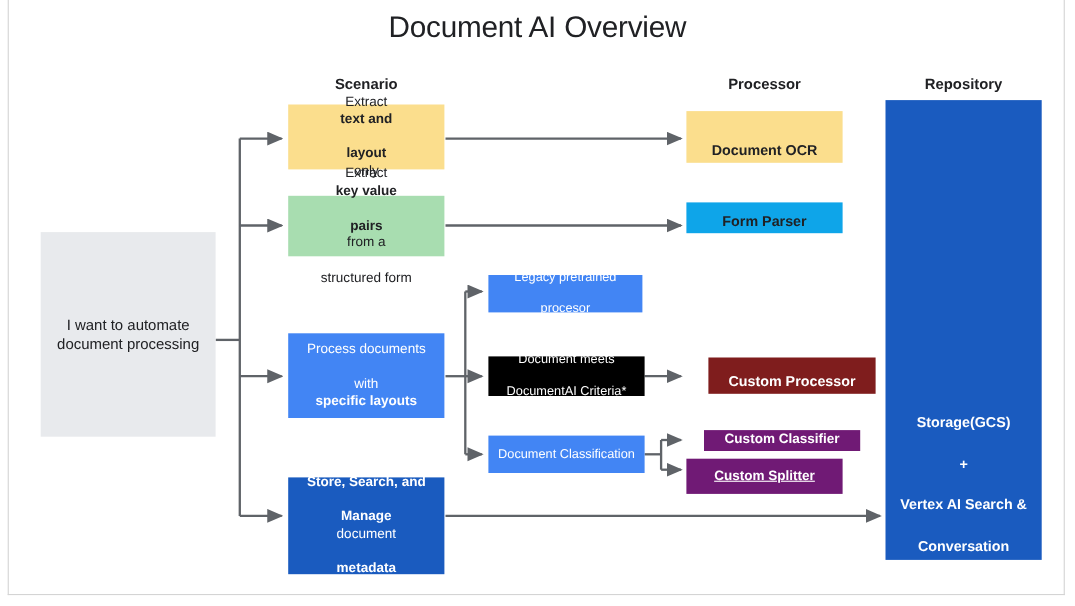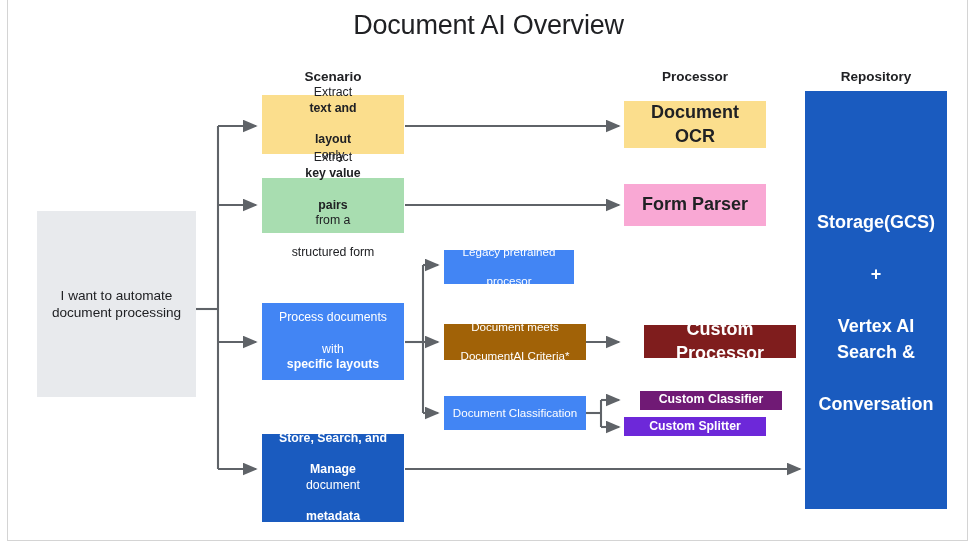--- a/index.html
+++ b/index.html
@@ -53,21 +53,21 @@
     justify-content: center;
     text-align: center;
     line-height: 1.28;
     padding: 2px 6px;
   }
   .node span { display: block; }
   .n-dark-text { color: #202124; }
   .n-light-text { color: #ffffff; }
   .f-12 { font-size: 12.3px; }
   .f-115 { font-size: 11.6px; }
-  .f-13 { font-size: 18px; }
+  .f-13 { font-size: 13px; align-items: flex-end; }
   .f-14 { font-size: 13.6px; }
   .bold { font-weight: bold; }
   .reg { font-weight: 400; }
   svg.edges {
     position: absolute;
     left: 0;
     top: 0;
     width: 977px;
     height: 551px;
     pointer-events: none;
@@ -135,49 +135,49 @@
   </div>
 
   <div class="node f-12 n-light-text" style="left:262px;top:303px;width:142px;height:77px;background:#4285F4;">
     <span><span class="reg">Process documents</span><br><span class="reg">with </span><span class="bold">specific layouts</span></span>
   </div>
 
   <div class="node f-12 n-light-text" style="left:262px;top:434px;width:142px;height:88px;background:#1A5BBF;">
     <span><span class="bold">Store, Search, and</span><br><span class="bold">Manage</span><span class="reg"> document</span><br><span class="bold">metadata</span></span>
   </div>
 
-  <div class="node f-115 n-light-text reg" style="left:444px;top:250px;width:130px;height:34px;background:#4285F4;">
+  <div class="node f-115 n-light-text reg" style="left:444px;top:250px;width:140px;height:34px;background:#4285F4;">
     <span><span>Legacy pretrained</span><br><span>procesor</span></span>
   </div>
 
-  <div class="node f-115 n-light-text reg" style="left:444px;top:324px;width:142px;height:36px;background:#a16207;">
+  <div class="node f-115 n-light-text reg" style="left:444px;top:324px;width:142px;height:36px;background:#000000;">
     <span><span>Document meets</span><br><span>DocumentAI Criteria*</span></span>
   </div>
 
   <div class="node f-115 n-light-text reg" style="left:444px;top:396px;width:142px;height:34px;background:#4285F4;">
     <span>Document Classification</span>
   </div>
 
   <div class="node f-13 bold n-dark-text" style="left:624px;top:101px;width:142px;height:47px;background:#FBDE8D;">
     <span>Document OCR</span>
   </div>
 
-  <div class="node f-13 bold n-dark-text" style="left:624px;top:184px;width:142px;height:42px;background:#f9a8d4;">
+  <div class="node f-13 bold n-dark-text" style="left:624px;top:184px;width:142px;height:28px;background:#0ea5e9;">
     <span>Form Parser</span>
   </div>
 
   <div class="node f-13 bold n-light-text" style="left:624px;top:325px;width:152px;height:33px;background:#7f1d1d;margin-left:20px;">
     <span>Custom Processor</span>
   </div>
 
   <div class="node f-12 bold n-light-text" style="left:640px;top:391px;width:142px;height:19px;background:#701a75;align-items:flex-end;">
     <span>Custom Classifier</span>
   </div>
 
-  <div class="node f-12 bold n-light-text" style="left:624px;top:417px;width:142px;height:19px;background:#6d28d9;">
+  <div class="node f-12 bold n-light-text" style="left:624px;top:417px;width:142px;height:32px;background:#701a75;text-decoration:underline;">
     <span>Custom Splitter</span>
   </div>
 
   <div class="node f-13 bold n-light-text" style="left:805px;top:91px;width:142px;height:418px;background:#1A5BBF;line-height:1.45;">
     <span>
       <br>
       <span>Storage(GCS)</span><br>
       <span>+</span><br>
       <span>Vertex AI Search &amp;</span><br>
       <span>Conversation</span>

